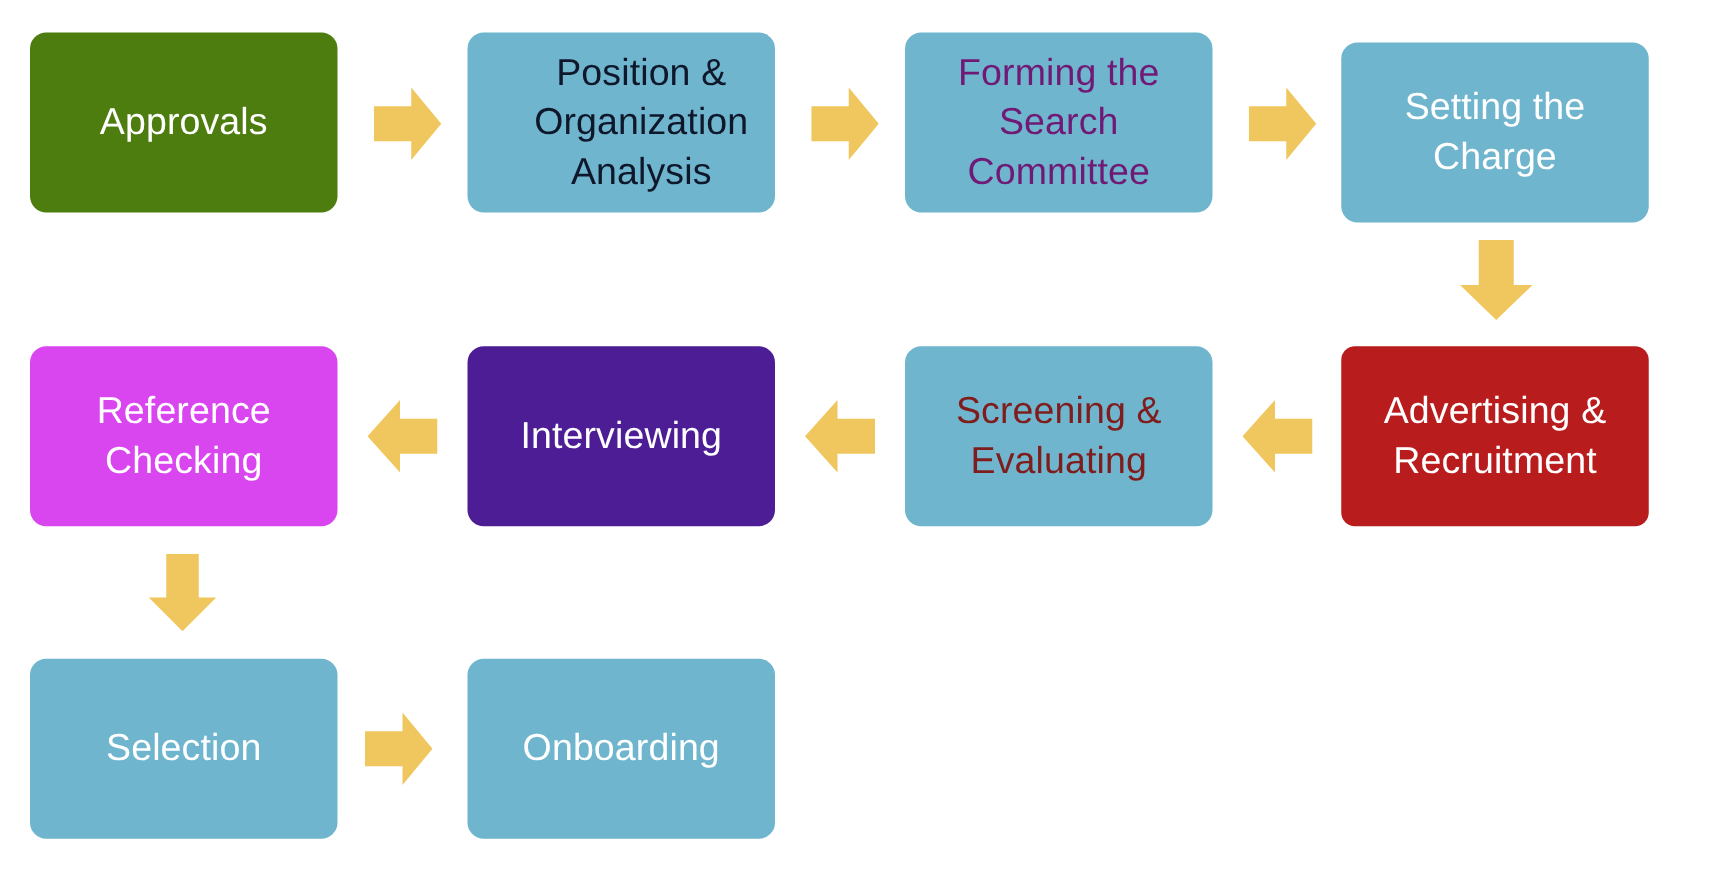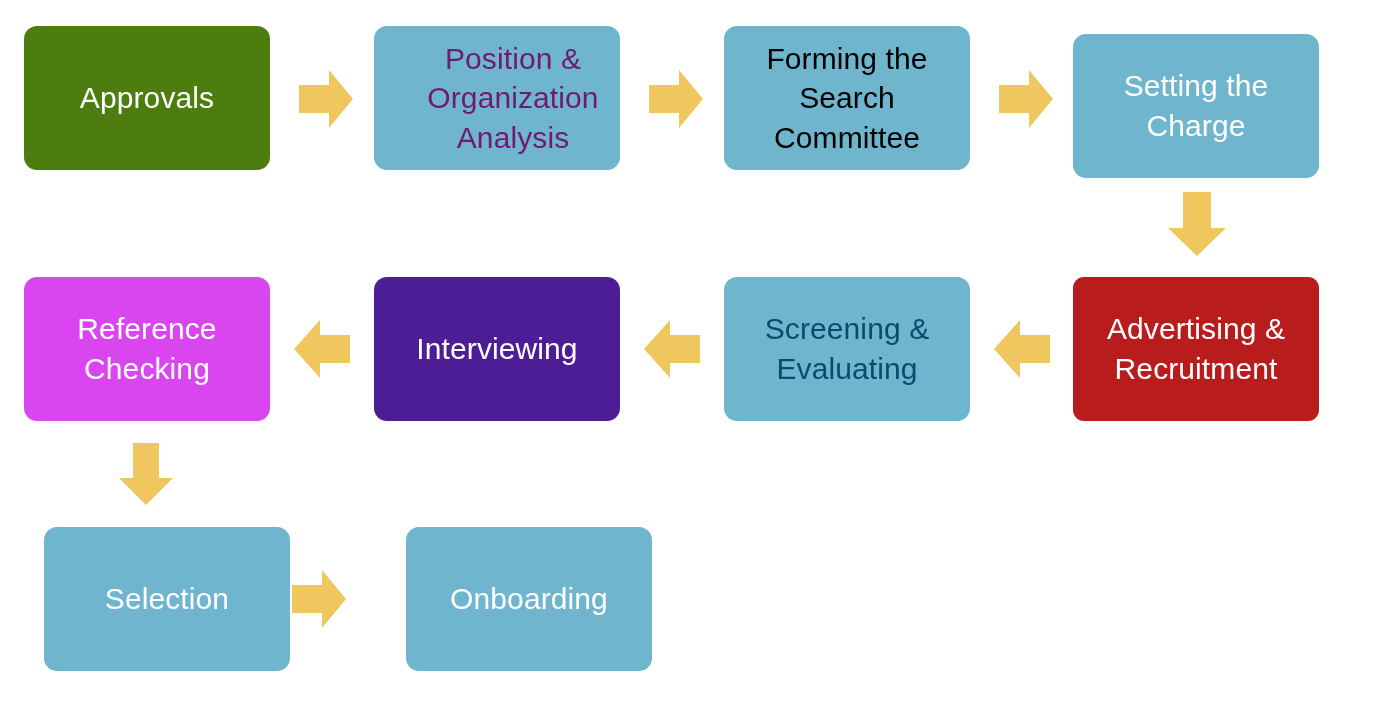--- a/index.html
+++ b/index.html
@@ -56,33 +56,33 @@
     <span class="node-label" style="color: rgb(255, 255, 255);">Approvals</span>
   </div>
 
   <div class="arrow" style="left:299px; top:70px; width:54px; height:58px;">
     <svg viewBox="0 0 54 58" preserveAspectRatio="none" aria-hidden="true">
       <polygon points="0,15 30,15 30,0 54,29 30,58 30,43 0,43" fill="#F0C75E"></polygon>
     </svg>
   </div>
 
   <div class="node" style="left: 374px; top: 26px; background: rgb(111, 181, 206);">
-    <span class="node-label" style="color: #701a75; margin-left: 32px;">Position &amp;
+    <span class="node-label" style="color: #0f172a; margin-left: 32px;">Position &amp;
 Organization
 Analysis</span>
   </div>
 
   <div class="arrow" style="left:649px; top:70px; width:54px; height:58px;">
     <svg viewBox="0 0 54 58" preserveAspectRatio="none" aria-hidden="true">
       <polygon points="0,15 30,15 30,0 54,29 30,58 30,43 0,43" fill="#F0C75E"></polygon>
     </svg>
   </div>
 
   <div class="node" style="left: 724px; top: 26px; background: rgb(111, 181, 206);">
-    <span class="node-label" style="color: #000000;">Forming the
+    <span class="node-label" style="color: #701a75;">Forming the
 Search
 Committee</span>
   </div>
 
   <div class="arrow" style="left:999px; top:70px; width:54px; height:58px;">
     <svg viewBox="0 0 54 58" preserveAspectRatio="none" aria-hidden="true">
       <polygon points="0,15 30,15 30,0 54,29 30,58 30,43 0,43" fill="#F0C75E"></polygon>
     </svg>
   </div>
 
@@ -102,21 +102,21 @@
 Recruitment</span>
   </div>
 
   <div class="arrow" style="left:994px; top:320px; width:56px; height:58px;">
     <svg viewBox="0 0 56 58" preserveAspectRatio="none" aria-hidden="true">
       <polygon points="56,15 26,15 26,0 0,29 26,58 26,43 56,43" fill="#F0C75E"></polygon>
     </svg>
   </div>
 
   <div class="node" style="left: 724px; top: 277px; background: rgb(111, 181, 206);">
-    <span class="node-label" style="color: #0c4a6e;">Screening &amp;
+    <span class="node-label" style="color: #7f1d1d;">Screening &amp;
 Evaluating</span>
   </div>
 
   <div class="arrow" style="left:644px; top:320px; width:56px; height:58px;">
     <svg viewBox="0 0 56 58" preserveAspectRatio="none" aria-hidden="true">
       <polygon points="56,15 26,15 26,0 0,29 26,58 26,43 56,43" fill="#F0C75E"></polygon>
     </svg>
   </div>
 
   <div class="node" style="left: 374px; top: 277px; background: #4c1d95;">
@@ -133,27 +133,27 @@
     <span class="node-label" style="color: rgb(255, 255, 255);">Reference
 Checking</span>
   </div>
 
   <div class="arrow" style="left:119px; top:443px; width:54px; height:62px;">
     <svg viewBox="0 0 54 62" preserveAspectRatio="none" aria-hidden="true">
       <polygon points="14,0 40,0 40,35 54,35 27,62 0,35 14,35" fill="#F0C75E"></polygon>
     </svg>
   </div>
 
-  <div class="node" style="left: 24px; top: 527px; background: rgb(111, 181, 206); margin-left: 20px;">
+  <div class="node" style="left: 24px; top: 527px; background: rgb(111, 181, 206);">
     <span class="node-label" style="color: rgb(255, 255, 255);">Selection</span>
   </div>
 
   <div class="arrow" style="left:292px; top:570px; width:54px; height:58px;">
     <svg viewBox="0 0 54 58" preserveAspectRatio="none" aria-hidden="true">
       <polygon points="0,15 30,15 30,0 54,29 30,58 30,43 0,43" fill="#F0C75E"></polygon>
     </svg>
   </div>
 
-  <div class="node" style="left: 374px; top: 527px; background: rgb(111, 181, 206); margin-left: 32px;">
+  <div class="node" style="left: 374px; top: 527px; background: rgb(111, 181, 206);">
     <span class="node-label" style="color: rgb(255, 255, 255);">Onboarding</span>
   </div>
 
 </div>
 
 </body></html>

